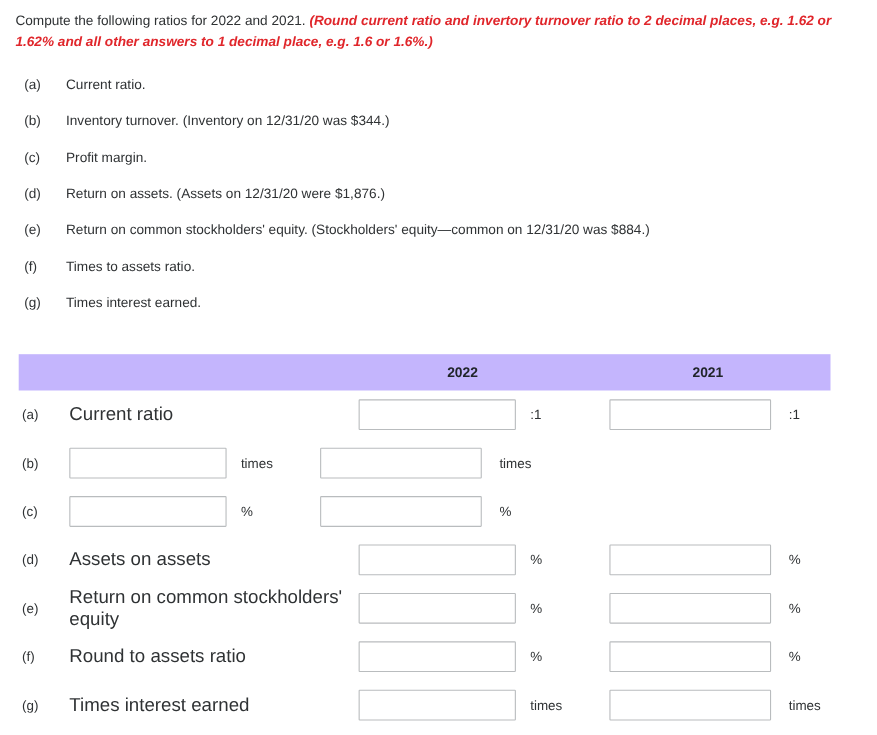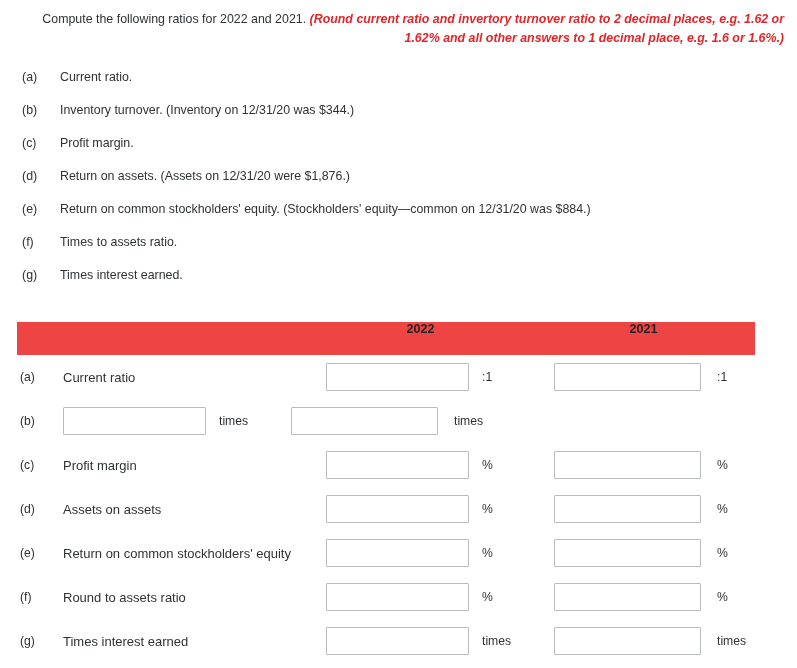--- a/index.html
+++ b/index.html
@@ -18,21 +18,20 @@
 
   
   .instructions {
     position: absolute;
     left: 14px;
     top: 10px;
     width: 770px;
     font-size: 12.4px;
     line-height: 19px;
     color: #2f3234;
-    text-align: right;
   }
   .instructions .red {
     color: #e0262b;
     font-style: italic;
     font-weight: bold;
   }
 
   
   .req-list {
     position: absolute;
@@ -58,24 +57,24 @@
   }
 
   
   .answer-table {
     position: absolute;
     left: 17px;
     top: 322px;
     width: 738px;
   }
   .thead {
-    background: #ef4444;
+    background: #c4b5fd;
     height: 33px;
     display: flex;
-    align-items: flex-start;
+    align-items: center;
   }
   .th-spacer {
     flex: 0 0 292px;
   }
   .th-year {
     flex: 0 0 223px;
     text-align: center;
     font-size: 12.6px;
     font-weight: bold;
     color: #21252a;
@@ -91,21 +90,21 @@
   }
   .td-key {
     flex: 0 0 46px;
     padding-left: 3px;
     box-sizing: border-box;
     font-size: 12.2px;
     color: #2f3234;
   }
   .td-label {
     flex: 0 0 263px;
-    font-size: 13px;
+    font-size: 17px;
     color: #2f3234;
   }
   .td-field {
     flex: 0 0 143px;
   }
   .td-unit {
     flex: 0 0 85px;
     padding-left: 13px;
     box-sizing: border-box;
     font-size: 12.2px;
@@ -208,21 +207,20 @@
     </div>
     <div class="td-unit">times</div>
     <div class="td-field2">
       <input class="answer-input wide" type="text" value="" style="">
     </div>
     <div class="td-unit2">times</div>
   </div>
 
   <div class="trow">
     <div class="td-key">(c)</div>
-    <div class="td-label">Profit margin</div>
     <div class="td-field">
       <input class="answer-input" type="text" value="" style="">
     </div>
     <div class="td-unit">%</div>
     <div class="td-field2">
       <input class="answer-input wide" type="text" value="" style="">
     </div>
     <div class="td-unit2">%</div>
   </div>
 

